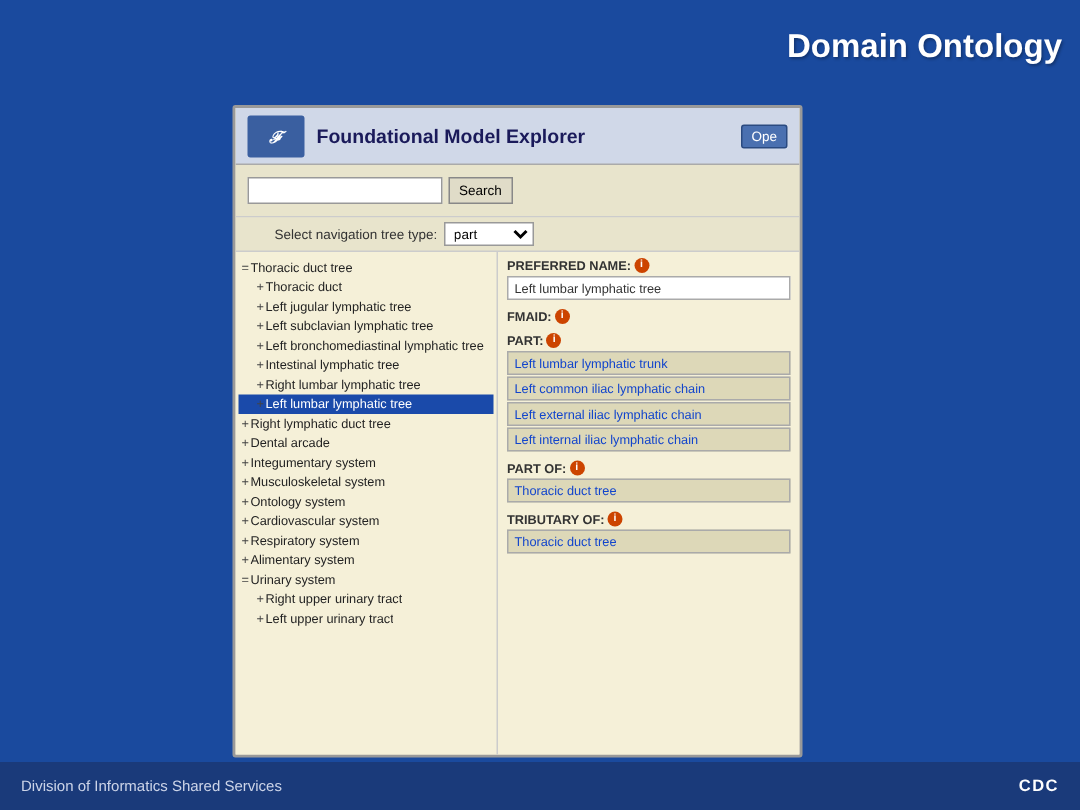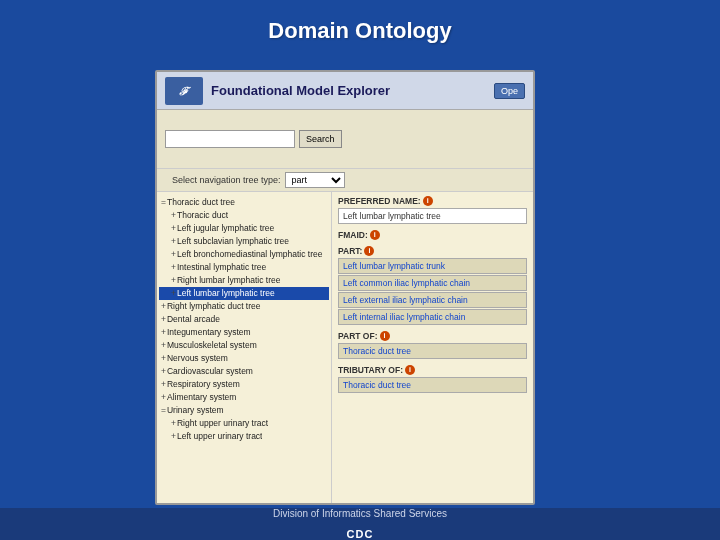--- a/index.html
+++ b/index.html
@@ -8,25 +8,25 @@
       width: 720px;
       height: 540px;
       background: #1a4a9e;
       font-family: Arial, sans-serif;
       overflow: hidden;
       position: relative;
     }
 
     
     .page-title {
-      text-align: center;
+      text-align: right;
       color: #ffffff;
       font-size: 22px;
       font-weight: bold;
-      padding: 18px 0 12px 0;
+      padding: 18px 12px 12px 0;
       text-shadow: 1px 1px 2px rgba(0,0,0,0.3);
     }
 
     
     .main-window {
       position: absolute;
       top: 70px;
       left: 155px;
       width: 380px;
       height: 435px;
@@ -74,21 +74,21 @@
       font-size: 9px;
       padding: 2px 6px;
       border: 1px solid #2a4a80;
       border-radius: 2px;
       cursor: pointer;
     }
 
     
     .search-bar {
       background: #e8e4cc;
-      padding: 20px 8px;
+      padding: 8px 8px;
       display: flex;
       align-items: center;
       gap: 4px;
       border-bottom: 1px solid #ccc;
     }
 
     .search-input {
       width: 130px;
       height: 18px;
       border: 1px solid #999;
@@ -102,21 +102,21 @@
       background: #e0dcc8;
       border: 1px solid #888;
       font-size: 9px;
       padding: 0 6px;
       cursor: pointer;
     }
 
     
     .nav-type-row {
       background: #e8e4cc;
-      padding: 3px 15px;
+      padding: 3px 26px;
       display: flex;
       align-items: center;
       gap: 4px;
       border-bottom: 1px solid #ccc;
       font-size: 9px;
       color: #333;
     }
 
     .nav-type-select {
       height: 16px;
@@ -231,21 +231,20 @@
       position: absolute;
       bottom: 0;
       left: 0;
       right: 0;
       height: 32px;
       background: #1a3a7a;
       display: flex;
       align-items: center;
       justify-content: space-between;
       padding: 0 14px;
-      flex-direction: column;
     }
 
     .footer-left {
       color: #ccd4e8;
       font-size: 10px;
     }
 
     .footer-cdc {
       color: white;
       font-size: 11px;
@@ -328,21 +327,21 @@
       <div class="tree-item level-0">
         <span class="prefix">+</span>
         <span class="item-text">Integumentary system</span>
       </div>
       <div class="tree-item level-0">
         <span class="prefix">+</span>
         <span class="item-text">Musculoskeletal system</span>
       </div>
       <div class="tree-item level-0">
         <span class="prefix">+</span>
-        <span class="item-text">Nervous system</span>
+        <span class="item-text">Ontology system</span>
       </div>
       <div class="tree-item level-0">
         <span class="prefix">+</span>
         <span class="item-text">Cardiovascular system</span>
       </div>
       <div class="tree-item level-0">
         <span class="prefix">+</span>
         <span class="item-text">Respiratory system</span>
       </div>
       <div class="tree-item level-0">

